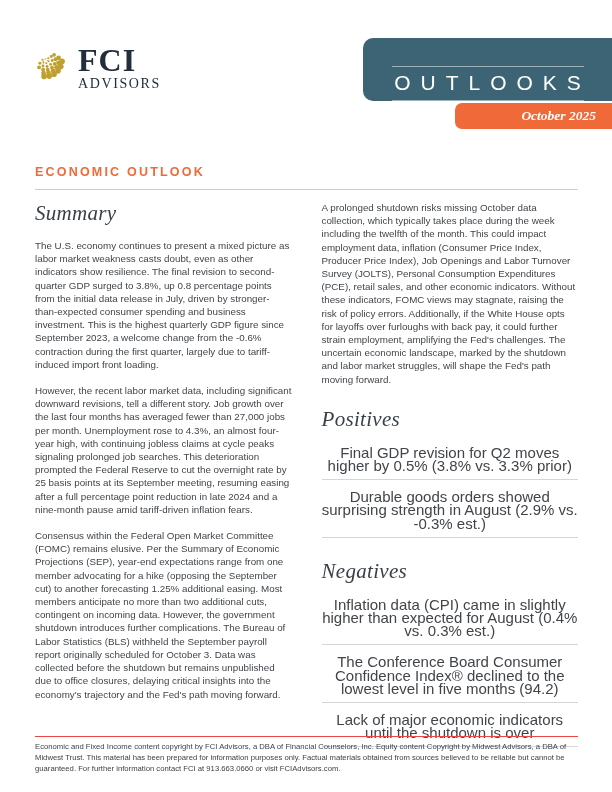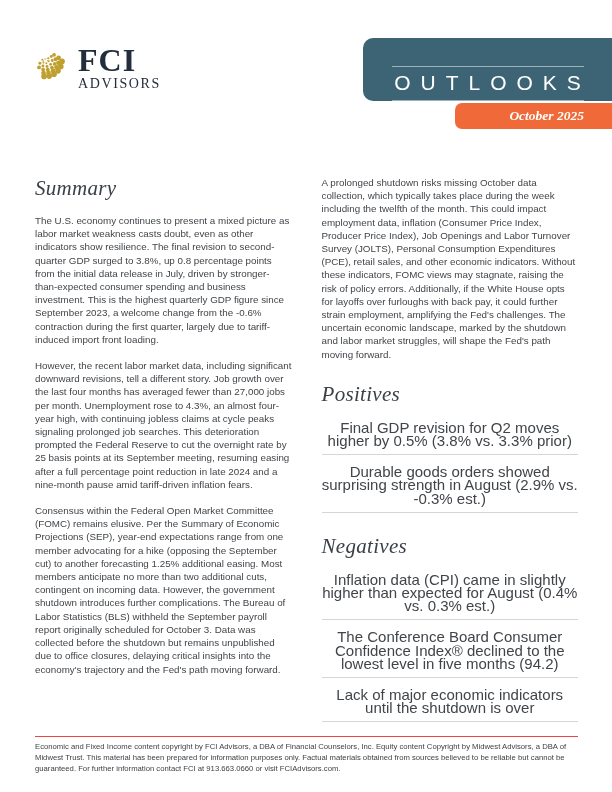--- a/index.html
+++ b/index.html
@@ -58,21 +58,21 @@
   }
   .banner-orange {
     position: absolute;
     top: 103px; left: 455px; right: 0;
     height: 26px;
     background: var(--orange);
     border-radius: 7px 0 0 7px;
     display: flex;
     align-items: center;
     justify-content: flex-end;
-    padding-right: 28px;
+    padding-right: 16px;
   }
   .issue-date {
     color: #ffffff;
     font-family: "Liberation Serif", serif;
     font-style: italic;
     font-weight: bold;
     font-size: 13.5px;
   }
 
   
@@ -186,20 +186,21 @@
     <div class="banner-rule"></div>
     <div class="banner-title">OUTLOOKS</div>
     <div class="banner-rule"></div>
   </div>
 
   <div class="banner-orange">
     <span class="issue-date">October 2025</span>
   </div>
 
   <div class="main">
+    <div class="section-heading">ECONOMIC OUTLOOK</div>
 
     <div class="columns">
 
       <div class="col col-left">
         <div class="serif-heading">Summary</div>
         <p class="body-para">The U.S. economy continues to present a mixed picture as labor market weakness casts doubt, even as other indicators show resilience. The final revision to second-quarter GDP surged to 3.8%, up 0.8 percentage points from the initial data release in July, driven by stronger-than-expected consumer spending and business investment. This is the highest quarterly GDP figure since September 2023, a welcome change from the -0.6% contraction during the first quarter, largely due to tariff-induced import front loading.</p>
         <p class="body-para">However, the recent labor market data, including significant downward revisions, tell a different story. Job growth over the last four months has averaged fewer than 27,000 jobs per month. Unemployment rose to 4.3%, an almost four-year high, with continuing jobless claims at cycle peaks signaling prolonged job searches. This deterioration prompted the Federal Reserve to cut the overnight rate by 25 basis points at its September meeting, resuming easing after a full percentage point reduction in late 2024 and a nine-month pause amid tariff-driven inflation fears.</p>
         <p class="body-para">Consensus within the Federal Open Market Committee (FOMC) remains elusive. Per the Summary of Economic Projections (SEP), year-end expectations range from one member advocating for a hike (opposing the September cut) to another forecasting 1.25% additional easing. Most members anticipate no more than two additional cuts, contingent on incoming data. However, the government shutdown introduces further complications. The Bureau of Labor Statistics (BLS) withheld the September payroll report originally scheduled for October 3. Data was collected before the shutdown but remains unpublished due to office closures, delaying critical insights into the economy's trajectory and the Fed's path moving forward.</p>
       </div>
 

